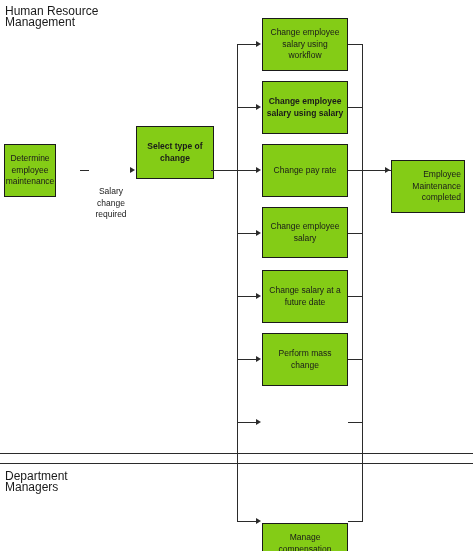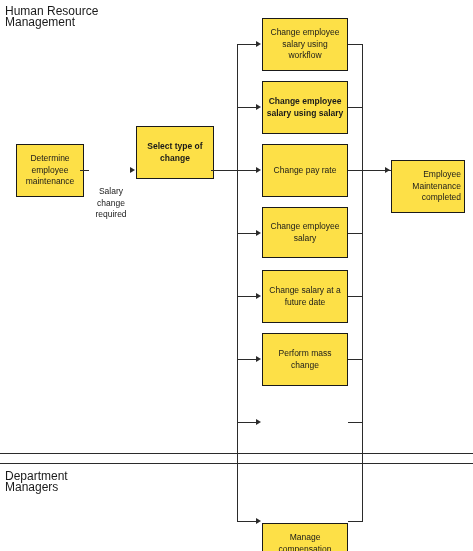--- a/index.html
+++ b/index.html
@@ -22,21 +22,21 @@
     line-height: 11px;
     white-space: pre-line;
   }
   .divider {
     position: absolute;
     background: #2b2b2b;
     height: 1px;
   }
   .node {
     position: absolute;
-    background: #fde047;
+    background: #84cc16;
     border: 1.3px solid #1a1a1a;
     box-sizing: border-box;
     display: flex;
     align-items: center;
     justify-content: center;
     text-align: center;
     font-size: 8.5px;
     line-height: 11.5px;
     color: #1a1a1a;
     padding: 2px 3px;
@@ -75,21 +75,21 @@
 
   <div class="lane-label" style="left:5px; top:6px;">Human Resource
 Management</div>
 
   <div class="lane-label" style="left:5px; top:471px;">Department
 Managers</div>
 
   <div class="divider" style="left:0px; top:453px; width:473px;"></div>
   <div class="divider" style="left:0px; top:463px; width:473px;"></div>
 
-  <div class="node" style="left:16px; top:144px; width:68px; height:53px;">Determine
+  <div class="node" style="left:4px; top:144px; width:52px; height:53px;">Determine
 employee
 maintenance</div>
 
   <div class="edge-h" style="left:80px; top:170px; width:9px;"></div>
 
   <div class="edge-label" style="left:89px; top:154px; width:44px;margin-top:32px;">Salary
 change
 required</div>
 
   <div class="arrow" style="left:130px; top:167px;"></div>

